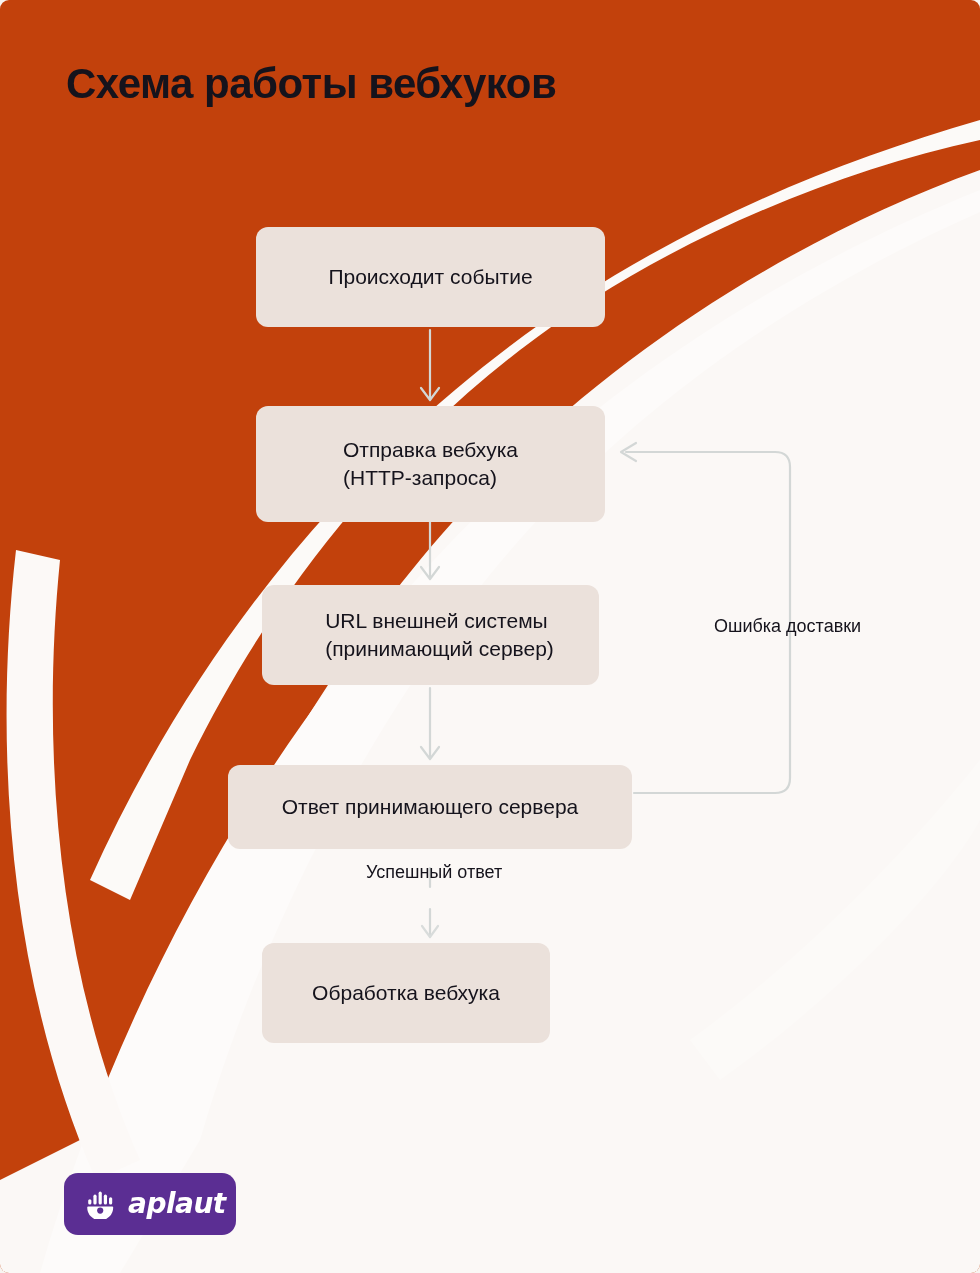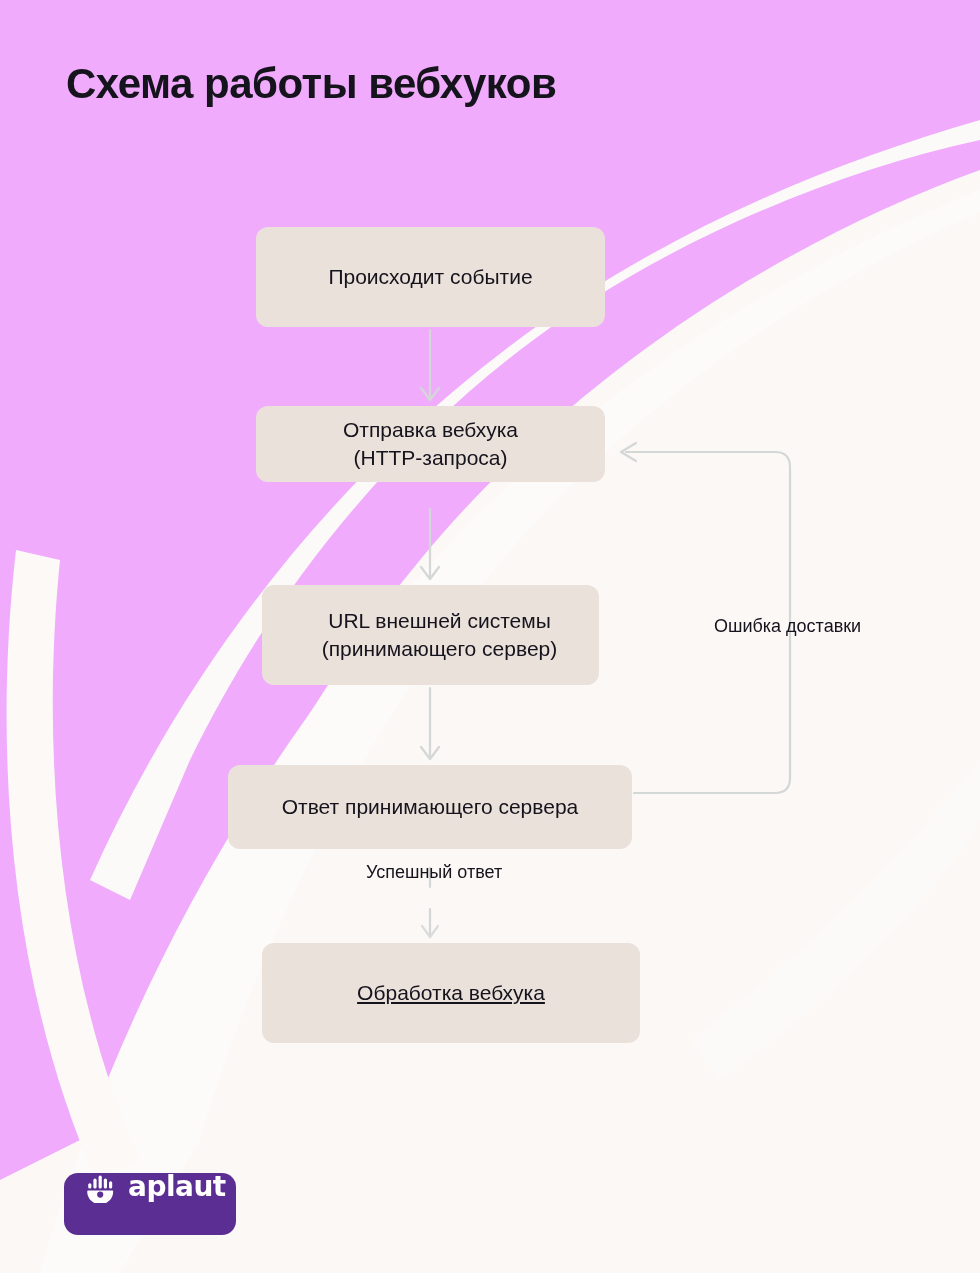--- a/index.html
+++ b/index.html
@@ -5,22 +5,23 @@
   * { margin:0; padding:0; box-sizing:border-box; }
   html, body {
     width:980px; height:1273px;
     background:#F8F4F1;
     font-family:"Liberation Sans", sans-serif;
     overflow:hidden;
   }
   #page {
     position:relative;
     width:980px; height:1273px;
-    background:#f0abfc;
+    background:#c2410c;
     overflow:hidden;
+    border-radius:9px;
   }
 
   
   #bg { position:absolute; inset:0; width:980px; height:1273px; pointer-events:none; }
 
   
   #title {
     position:absolute;
     left:66px; top:60px;
     font-size:42px;
@@ -31,33 +32,33 @@
   }
 
   
   .node {
     position:absolute;
     background:#EBE1DB;
     border-radius:12px;
     display:flex;
     align-items:center;
     justify-content:center;
-    text-align:center;
+    text-align:left;
     color:#15131C;
     font-size:21px;
     line-height:1.32;
     padding:0 14px;
   }
   .node .lines { display:block; }
 
   #node-event     { left:256px; top:227px;  width:349px; height:100px; }
-  #node-send      { left:256px; top:406px;  width:349px; height:76px; }
+  #node-send      { left:256px; top:406px;  width:349px; height:116px; }
   #node-url       { left:262px; top:585px;  width:337px; height:100px;padding-left:32px; }
   #node-response  { left:228px; top:765px;  width:404px; height:84px; }
-  #node-process   { left:262px; top:943px;  width:378px; height:100px;text-decoration:underline; }
+  #node-process   { left:262px; top:943px;  width:288px; height:100px; }
 
   
   #arrows { position:absolute; inset:0; width:980px; height:1273px; pointer-events:none; }
 
   
   .edge-label {
     position:absolute;
     font-size:18px;
     color:#15131C;
     white-space:nowrap;
@@ -66,22 +67,24 @@
   #label-success { left:366px; top:862px; }
 
   
   #logo {
     position:absolute;
     left:64px; top:1173px;
     width:172px; height:62px;
     background:#5B2E93;
     border-radius:14px;
     display:flex;
+    align-items:center;
     gap:12px;
     padding-left:22px;
+    font-style:italic;
   }
   #logo-mark { width:30px; height:30px; flex:0 0 auto; display:block; }
   #logo-text {
     color:#FFFFFF;
     font-size:28px;
     font-weight:bold;
     letter-spacing:-0.5px;
     line-height:1;
     font-family:"DejaVu Sans", sans-serif;
   }
@@ -138,21 +141,21 @@
   <div class="node" id="node-send">
     <span class="lines">
       <span>Отправка вебхука</span><br>
       <span>(HTTP-запроса)</span>
     </span>
   </div>
 
   <div class="node" id="node-url">
     <span class="lines">
       <span>URL внешней системы</span><br>
-      <span>(принимающего сервер)</span>
+      <span>(принимающий сервер)</span>
     </span>
   </div>
 
   <div class="node" id="node-response">
     <span class="lines">
       <span>Ответ принимающего сервера</span>
     </span>
   </div>
 
   <div class="node" id="node-process">

